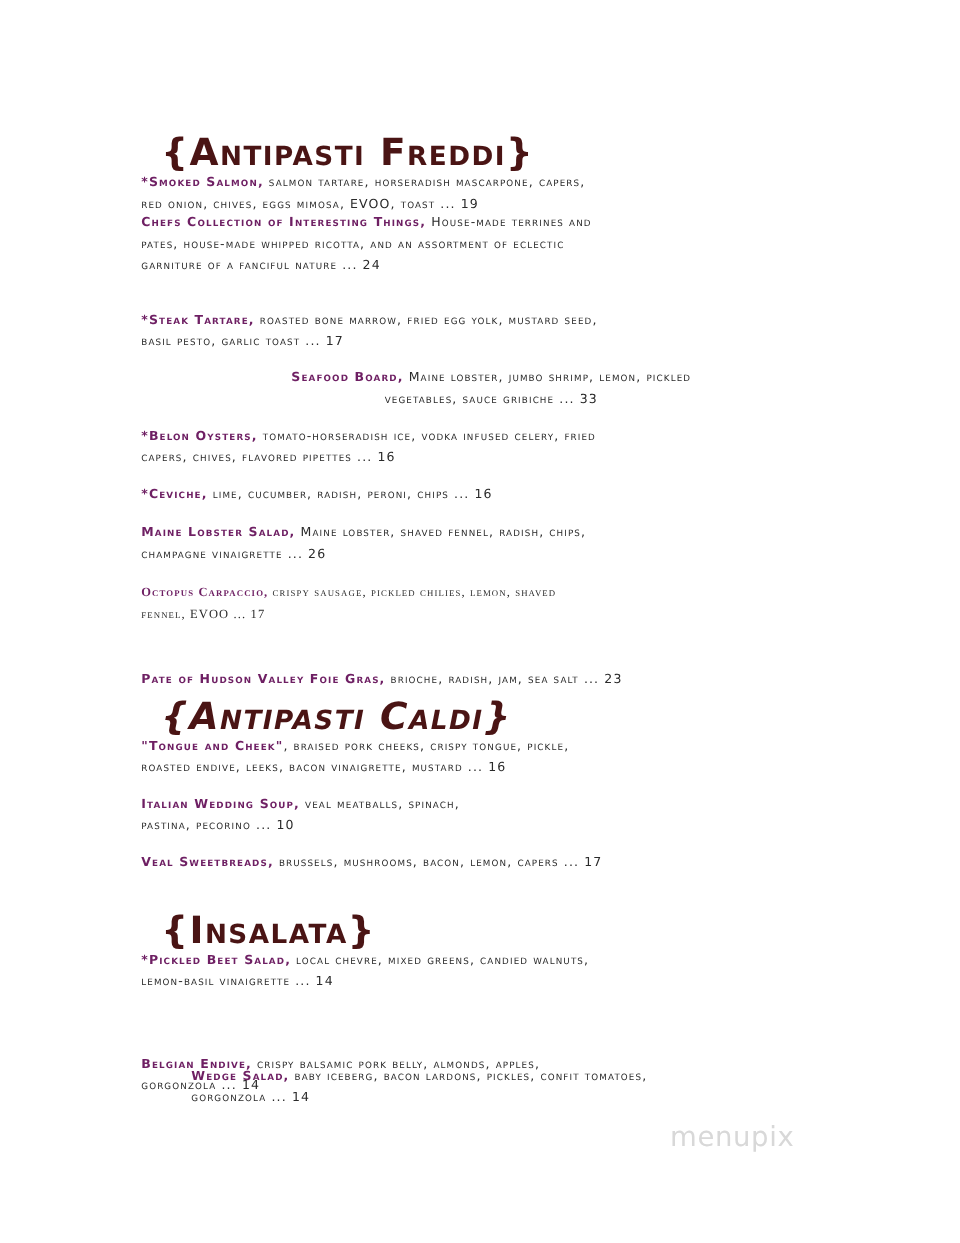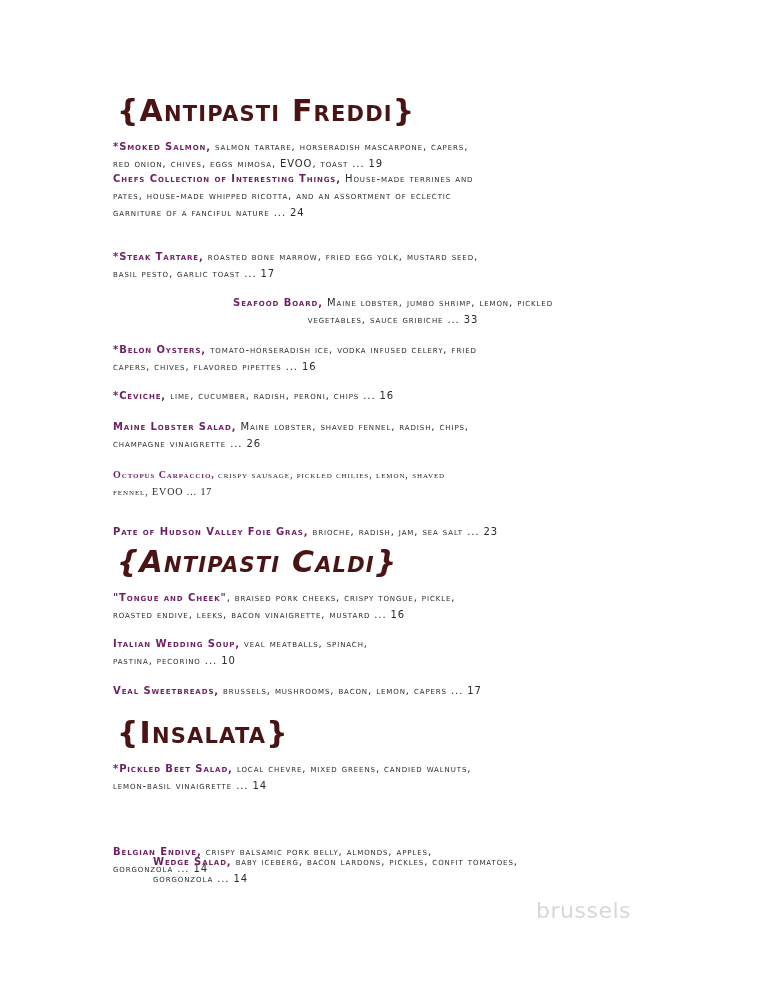--- a/index.html
+++ b/index.html
@@ -20,21 +20,21 @@
       top: 0;
       width: 560px;
     }
     .section-title {
       font-family: "DejaVu Sans", sans-serif;
       font-weight: bold;
       font-variant: small-caps;
       color: #4a1414;
       font-size: 30px;
       letter-spacing: 1.2px;
-      margin: 4px;
+      margin: 16px;
       line-height: 1;
       position: absolute;
       left: 0;
       white-space: nowrap;
     }
     .item {
       position: absolute;
       left: 0;
       width: 560px;
       font-size: 10px;
@@ -79,33 +79,33 @@
   <div class="item" style="top:294px;text-align:center;"><span class="name">Seafood Board,</span><span class="desc"> Maine lobster, jumbo shrimp, lemon, pickled<br>vegetables, sauce gribiche ... 33</span></div>
 
   <div class="item" style="top:341px;"><span class="name">*Belon Oysters,</span><span class="desc"> tomato-horseradish ice, vodka infused celery, fried<br>capers, chives, flavored pipettes ... 16</span></div>
 
   <div class="item" style="top:387px;"><span class="name">*Ceviche,</span><span class="desc"> lime, cucumber, radish, peroni, chips ... 16</span></div>
 
   <div class="item" style="top:418px;"><span class="name">Maine Lobster Salad,</span><span class="desc"> Maine lobster, shaved fennel, radish, chips,<br>champagne vinaigrette ... 26</span></div>
 
   <div class="item" style="top:466px;font-family:Liberation Serif, serif;"><span class="name">Octopus Carpaccio,</span><span class="desc"> crispy sausage, pickled chilies, lemon, shaved<br>fennel, EVOO ... 17</span></div>
 
-  <div class="item" style="top:523px;"><span class="name">Pate of Hudson Valley Foie Gras,</span><span class="desc"> brioche, radish, jam, sea salt ... 23</span></div>
+  <div class="item" style="top:535px;"><span class="name">Pate of Hudson Valley Foie Gras,</span><span class="desc"> brioche, radish, jam, sea salt ... 23</span></div>
 
   <h2 class="section-title" style="top:543px;font-style:italic;">{Antipasti Caldi}</h2>
 
   <div class="item" style="top:589px;"><span class="name">"Tongue and Cheek"</span><span class="desc">, braised pork cheeks, crispy tongue, pickle,<br>roasted endive, leeks, bacon vinaigrette, mustard ... 16</span></div>
 
   <div class="item" style="top:635px;"><span class="name">Italian Wedding Soup,</span><span class="desc"> veal meatballs, spinach,<br>pastina, pecorino ... 10</span></div>
 
   <div class="item" style="top:682px;"><span class="name">Veal Sweetbreads,</span><span class="desc"> brussels, mushrooms, bacon, lemon, capers ... 17</span></div>
 
   <h2 class="section-title" style="top:714px;">{Insalata}</h2>
 
   <div class="item" style="top:760px;"><span class="name">*Pickled Beet Salad,</span><span class="desc"> local chevre, mixed greens, candied walnuts,<br>lemon-basil vinaigrette ... 14</span></div>
 
   <div class="item" style="top:818px;margin-top:25px;"><span class="name">Belgian Endive,</span><span class="desc"> crispy balsamic pork belly, almonds, apples,<br>gorgonzola ... 14</span></div>
 
   <div class="item" style="top:853px;margin-left:40px;"><span class="name">Wedge Salad,</span><span class="desc"> baby iceberg, bacon lardons, pickles, confit tomatoes,<br>gorgonzola ... 14</span></div>
 
 </div>
 
-<div class="watermark">brussels</div>
+<div class="watermark">menupix</div>
 
 </body></html>

